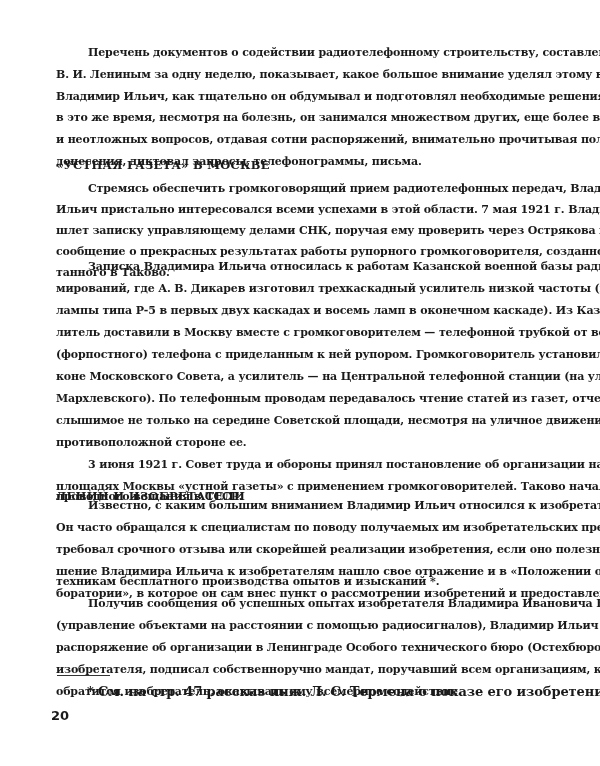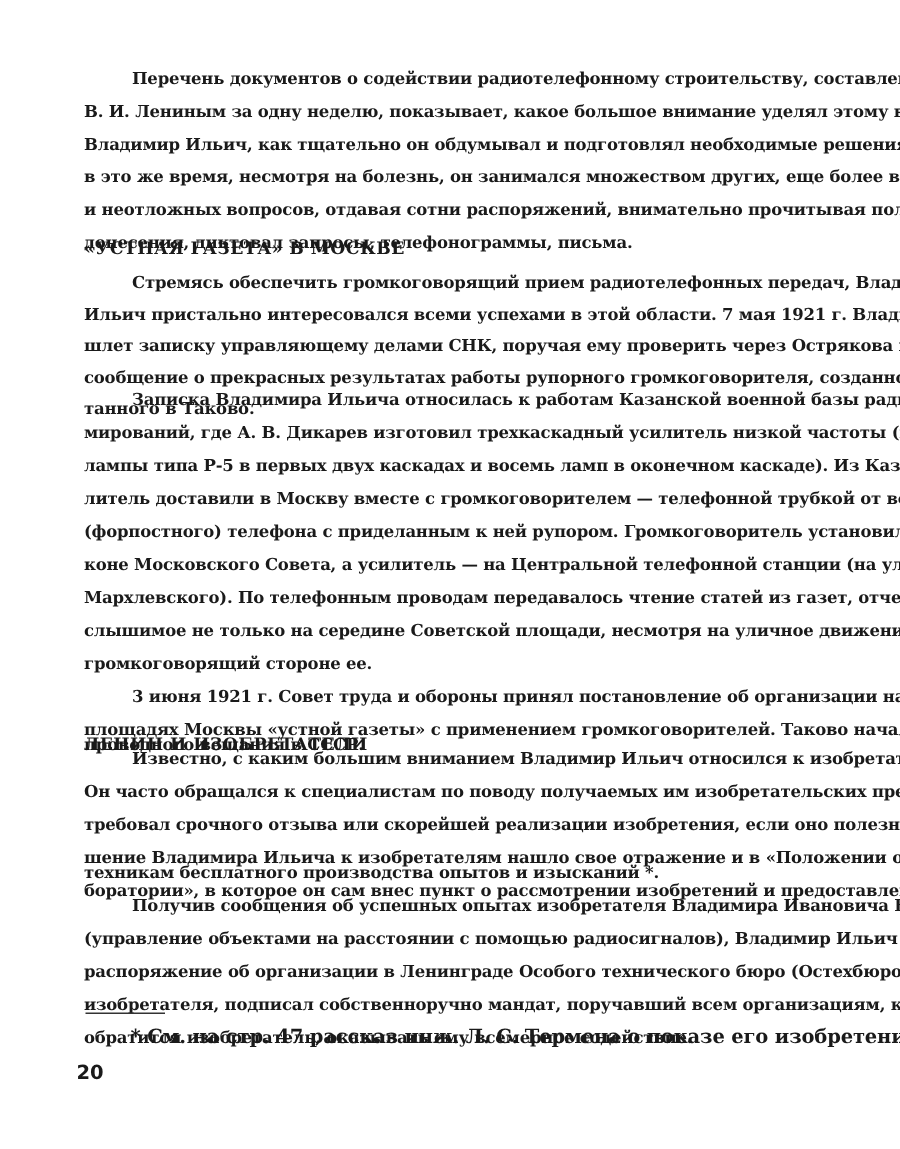--- a/index.html
+++ b/index.html
@@ -62,21 +62,21 @@
 
   <div>
     <div class="line indent" style="top:258px; top:260px;">Записка Владимира Ильича относилась к работам Казанской военной базы радиофор-</div>
     <div class="line" style="top:282px">мирований, где А. В. Дикарев изготовил трехкаскадный усилитель низкой частоты (по две</div>
     <div class="line" style="top:304px">лампы типа Р-5 в первых двух каскадах и восемь ламп в оконечном каскаде). Из Казани уси-</div>
     <div class="line" style="top:326px">литель доставили в Москву вместе с громкоговорителем — телефонной трубкой от военного</div>
     <div class="line" style="top:348px">(форпостного) телефона с приделанным к ней рупором. Громкоговоритель установили на бал-</div>
     <div class="line" style="top:370px">коне Московского Совета, а усилитель — на Центральной телефонной станции (на улице</div>
     <div class="line" style="top:392px">Мархлевского). По телефонным проводам передавалось чтение статей из газет, отчетливо</div>
     <div class="line" style="top:414px">слышимое не только на середине Советской площади, несмотря на уличное движение, но и на</div>
-    <div class="line last" style="top:436px">громкоговорящий стороне ее.</div>
+    <div class="line last" style="top:436px">противоположной стороне ее.</div>
   </div>
 
   <div>
     <div class="line indent" style="top:458px">3 июня 1921 г. Совет труда и обороны принял постановление об организации на шести</div>
     <div class="line" style="top:480px">площадях Москвы «устной газеты» с применением громкоговорителей. Таково начало истории</div>
     <div class="line last" style="top:490px">проводного вещания в СССР.</div>
   </div>
 
   <div class="heading" style="top:489px">ЛЕНИН И ИЗОБРЕТАТЕЛИ</div>
 

